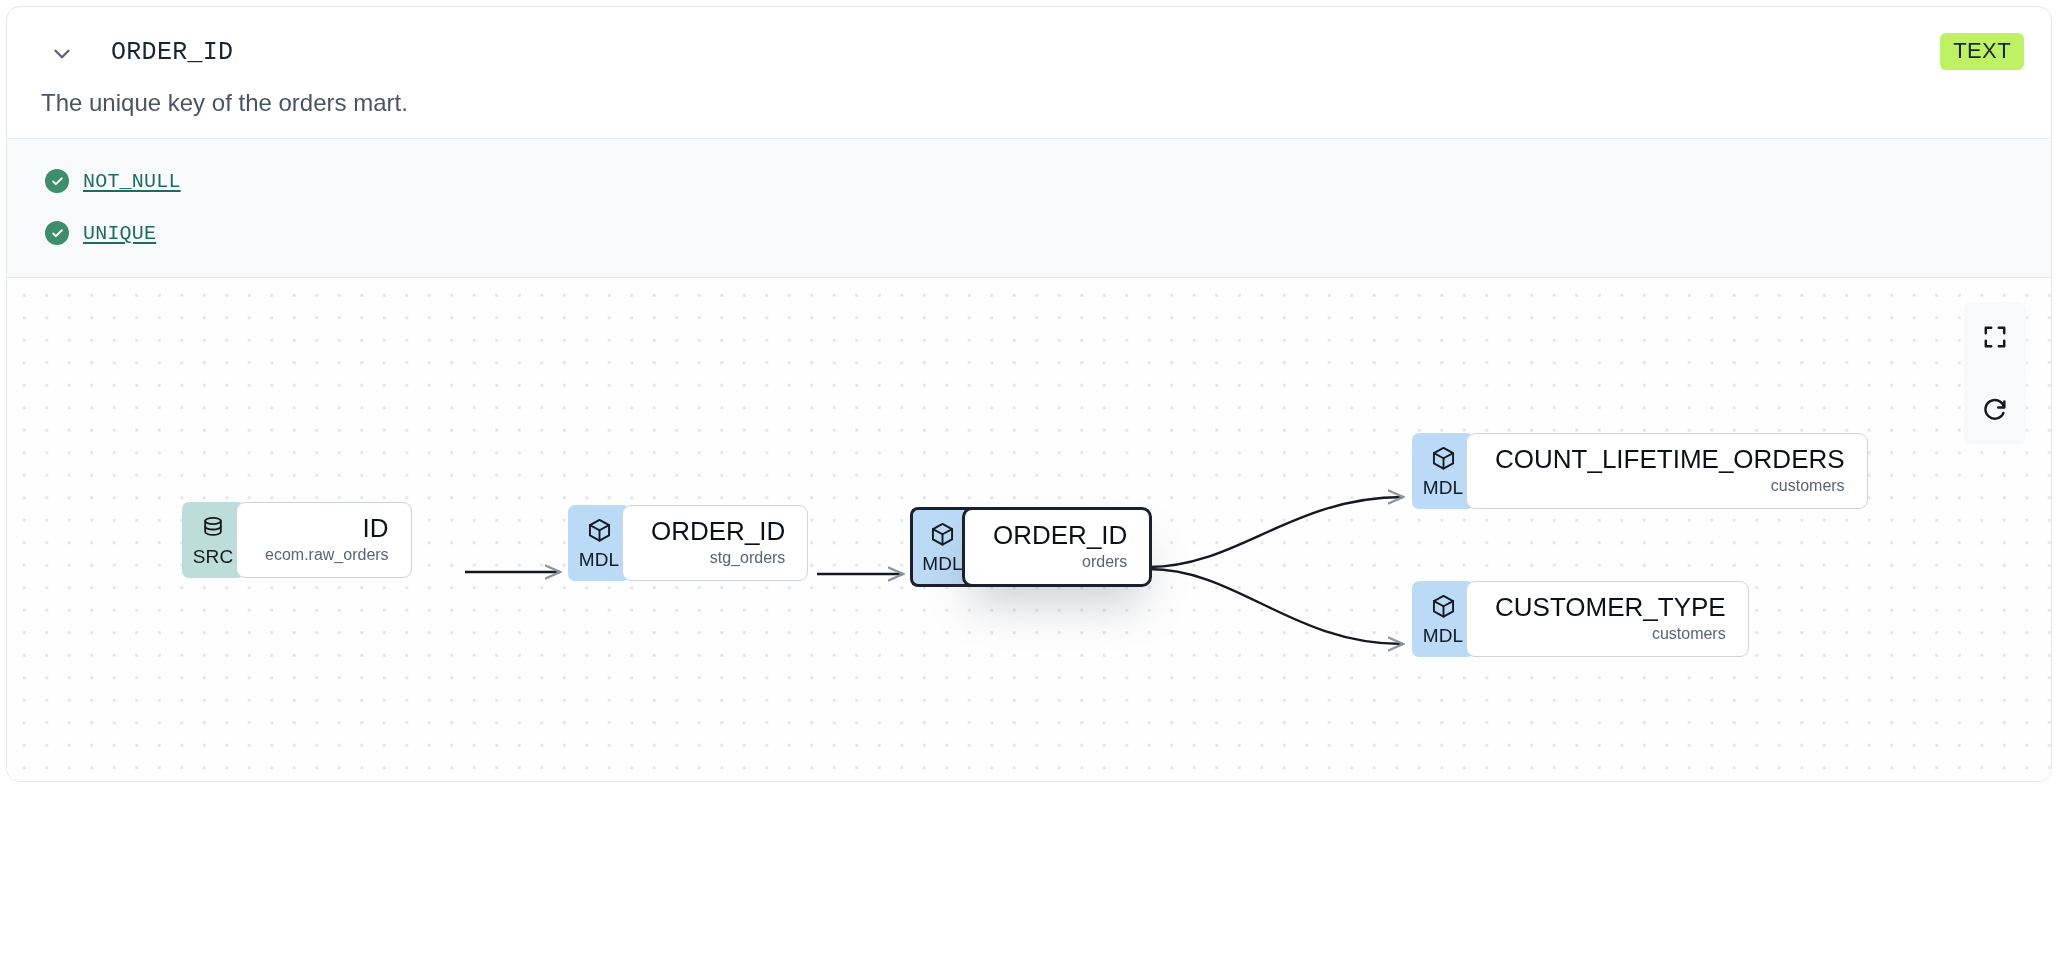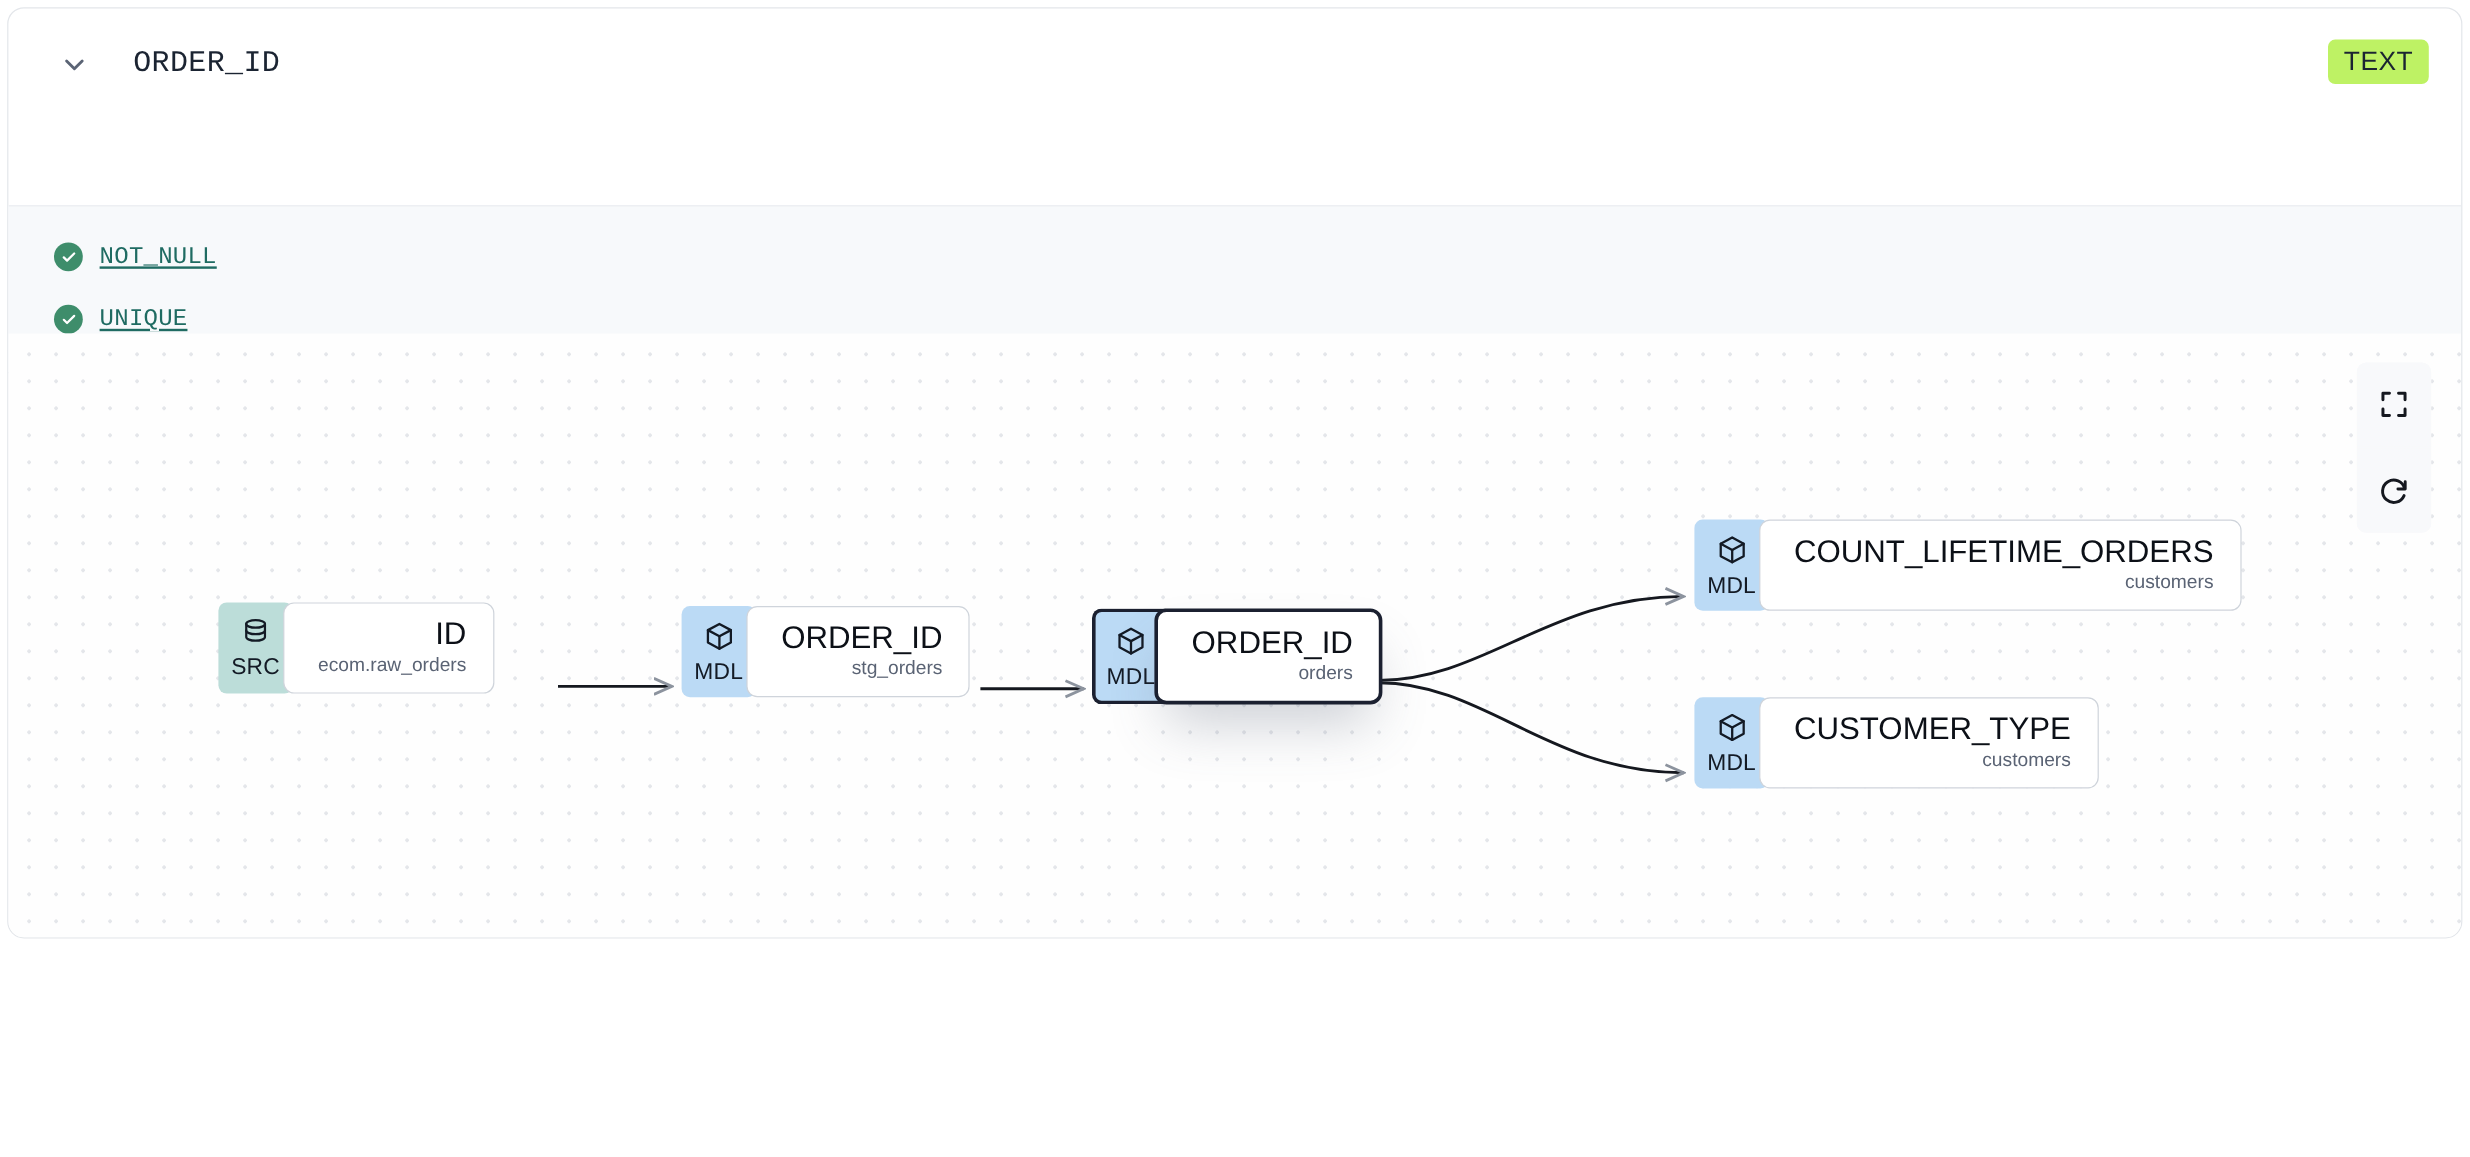--- a/index.html
+++ b/index.html
@@ -78,21 +78,20 @@
   .tests {
     position: absolute;
     left: 0;
     top: 131px;
     width: 2044px;
     height: 140px;
     background: #F7F9FB;
     border-top: 1px solid #EAEDF1;
     border-bottom: 1px solid #E3E6EA;
     padding: 16px 0 0 38px;
-    margin-top: 33px;
   }
   .test-row {
     display: flex;
     align-items: center;
     height: 52px;
     gap: 14px;
   }
   .test-status-icon {
     width: 24px;
     height: 24px;
@@ -256,20 +255,21 @@
   <div class="header">
     <div class="chevron-btn">
       <svg width="26" height="26" viewBox="0 0 24 24" fill="none" stroke="#5B6475" stroke-width="2.2" stroke-linecap="round" stroke-linejoin="round">
         <polyline points="6 9 12 15 18 9"></polyline>
       </svg>
     </div>
     <div class="column-title">ORDER_ID</div>
     <div class="type-badge">TEXT</div>
   </div>
 
+  <div class="description">The unique key of the orders mart.</div>
 
   <div class="tests">
 
     <div class="test-row">
       <span class="test-status-icon">
         <svg width="13" height="13" viewBox="0 0 24 24" fill="none" stroke="#ffffff" stroke-width="3.4" stroke-linecap="round" stroke-linejoin="round">
           <polyline points="20 6 9 17 4 12"></polyline>
         </svg>
       </span>
       <span class="test-link">NOT_NULL</span>

